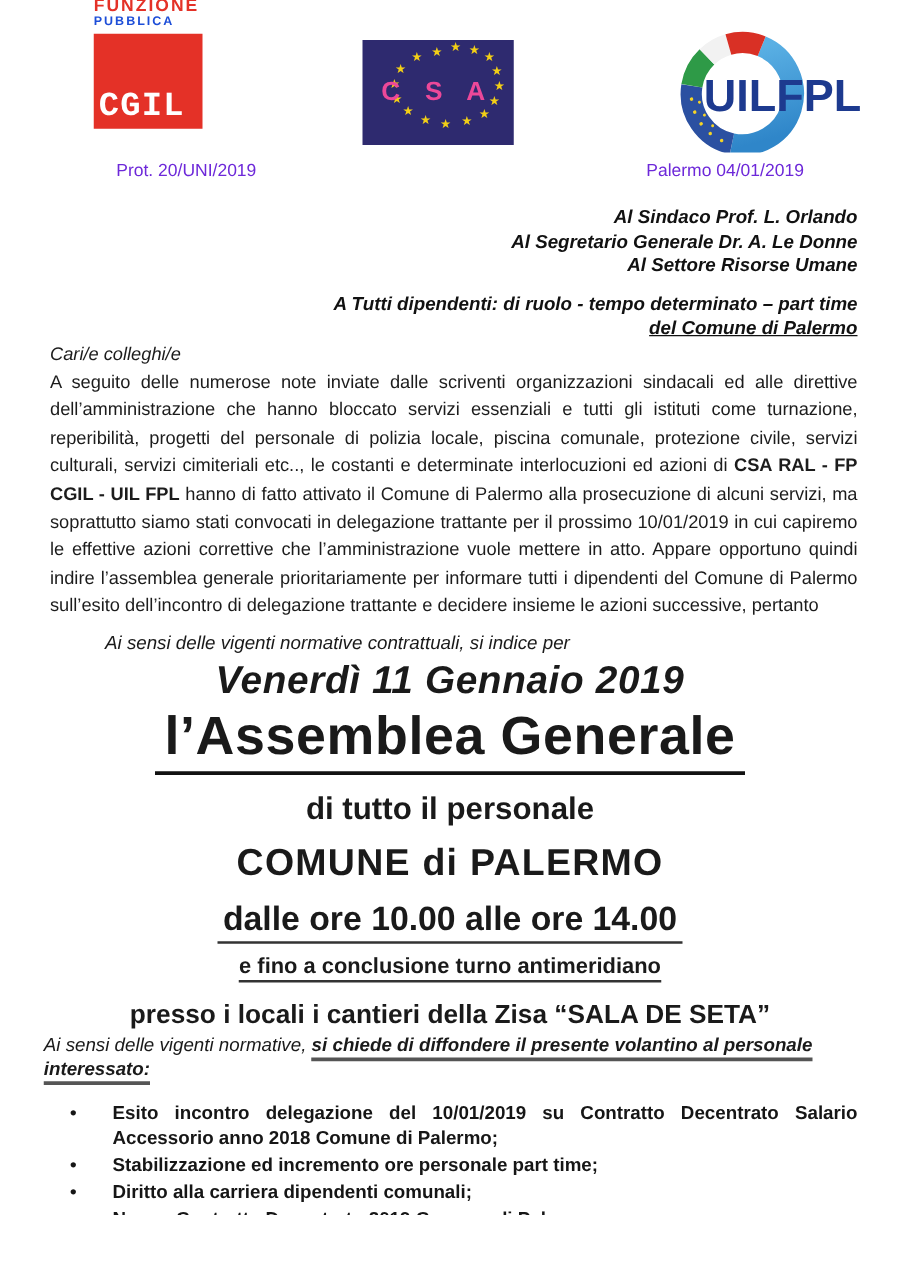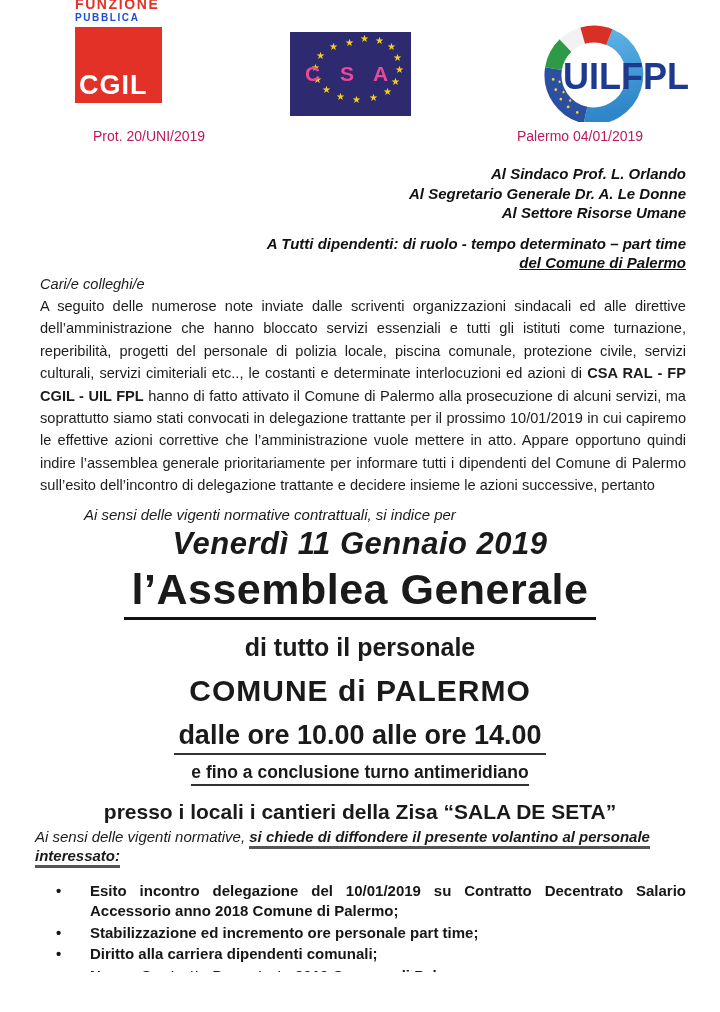--- a/index.html
+++ b/index.html
@@ -7,30 +7,30 @@
     position:relative;width:720px;height:972px;background:#ffffff;
     font-family:"Liberation Sans",sans-serif;color:#1a1a1a;overflow:hidden;
   }
   
   .logo-row{position:relative;height:120px;}
   .cgil-logo{position:absolute;left:75px;top:0;width:88px;}
   .cgil-funzione{height:10px;overflow:hidden;position:relative;}
   .cgil-funzione span{position:absolute;bottom:-2px;left:0;font-size:14px;font-weight:800;
     color:#e43127;letter-spacing:1.6px;white-space:nowrap;}
   .cgil-pubblica{font-size:10px;font-weight:800;color:#1d4ed8;letter-spacing:1.6px;line-height:15px;}
-  .cgil-box{margin-top:2px;width:87px;height:76px;background:#e43127;position:relative;}
+  .cgil-box{margin-top:2px;width:87px;height:76px;background:#e43127;position:relative;font-family:Liberation Mono, monospace;}
   .cgil-box .cgil-acr{position:absolute;left:4px;bottom:2px;color:#fff;font-weight:800;
     font-size:27px;letter-spacing:1px;}
   .csa-logo{position:absolute;left:290px;top:32px;width:121px;height:84px;background:#2e2a6f;}
   .csa-star{position:absolute;width:10px;height:10px;color:#f3cf16;font-size:10px;line-height:10px;}
   .csa-star::before{content:"★";}
   .csa-acr{position:absolute;left:15px;top:30px;color:#ec4899;font-weight:800;font-size:21px;letter-spacing:7px;}
   .uilfpl-logo{position:absolute;left:518px;top:20px;width:175px;height:102px;}
   
-  .prot-row{position:relative;height:20px;margin-top:8px;font-size:14px;color:#be185d;}
+  .prot-row{position:relative;height:20px;margin-top:8px;font-size:14px;color:#6d28d9;}
   .prot{position:absolute;left:93px;top:0;}
   .place-date{position:absolute;left:517px;top:0;}
   
   .recipients{margin-top:16px;padding-right:34px;text-align:right;font-weight:bold;
     font-style:italic;font-size:15px;line-height:19.5px;color:#111;}
   .recipients .all-line{margin-top:11px;}
   .recipients .underl{text-decoration:underline;}
   
   .body-block{padding:0 34px 0 40px;font-size:14.6px;line-height:22.4px;color:#1c1c1c;}
   .salutation{font-style:italic;}

